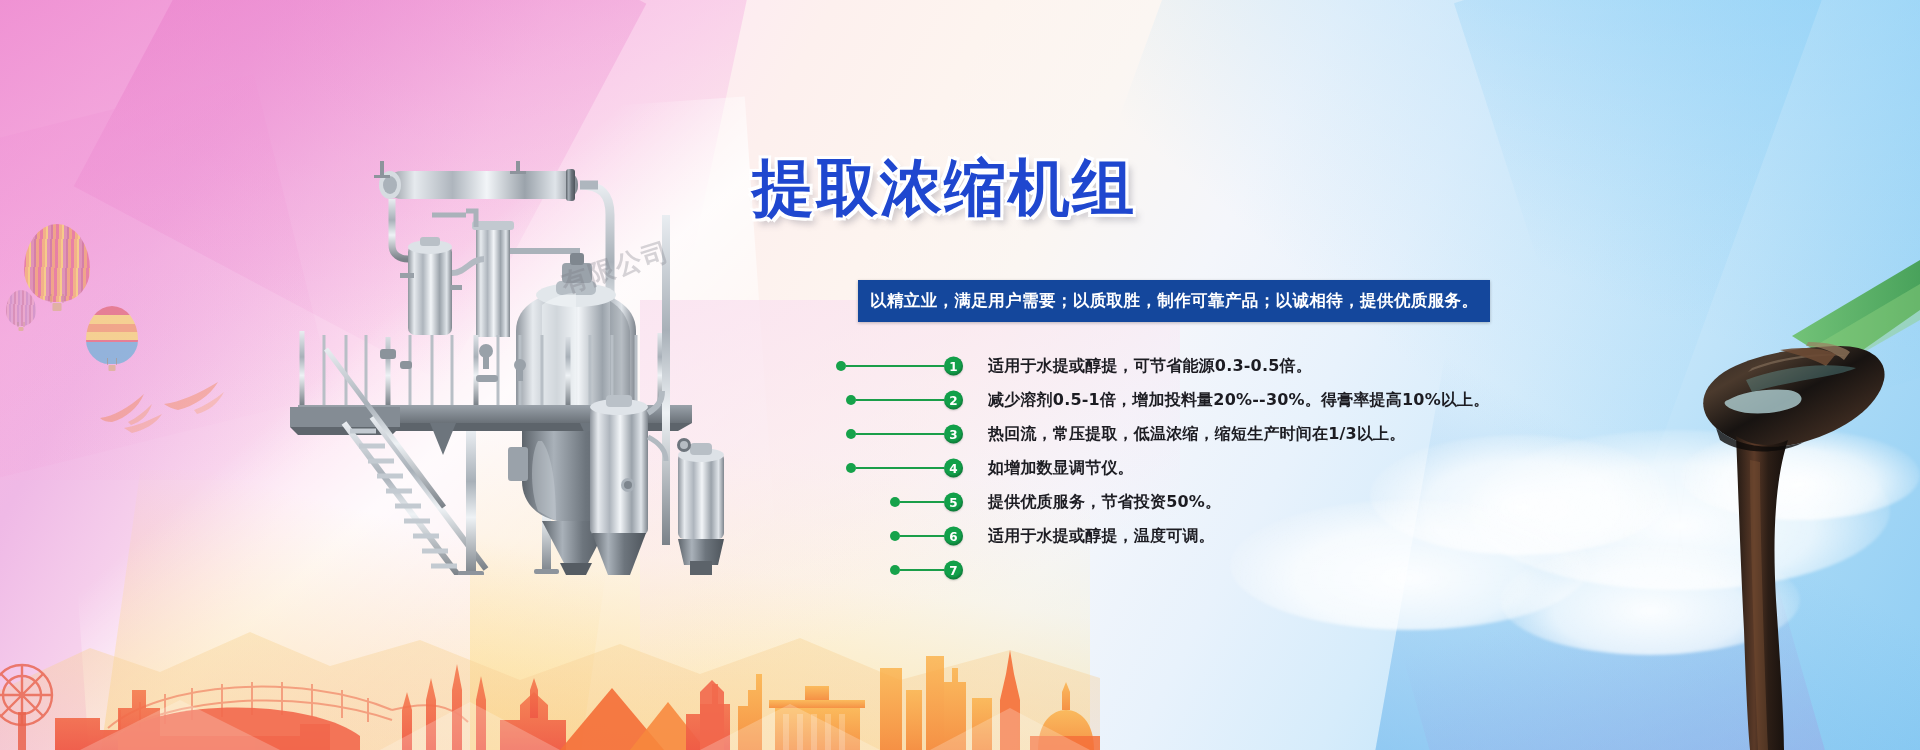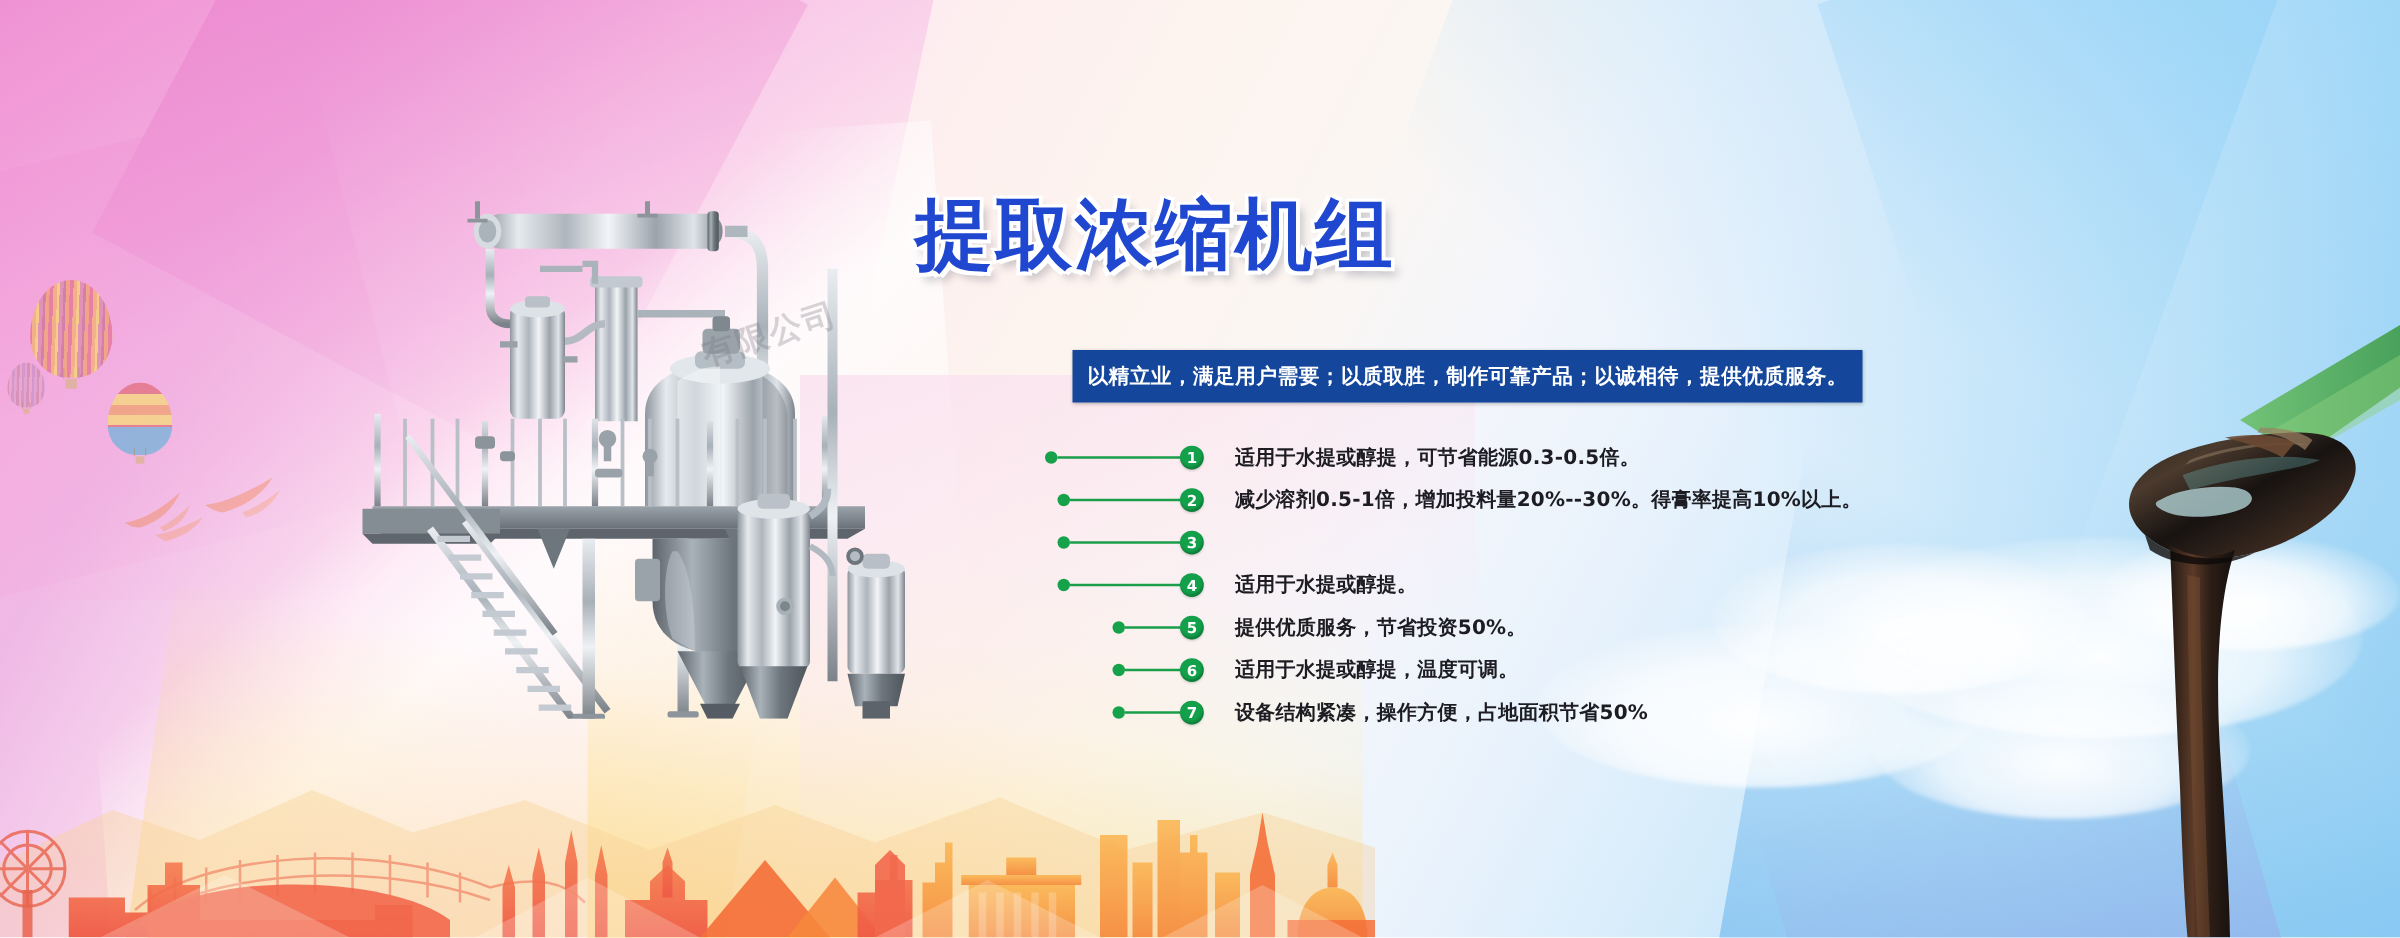--- a/index.html
+++ b/index.html
@@ -169,21 +169,21 @@
     transform: rotate(-18deg); letter-spacing: 2px;
     font-weight: bold; pointer-events: none;
   }
 
   
   .oil { position: absolute; right: 0; top: 250px; width: 380px; height: 500px; }
   .oil svg { display: block; }
 
   
   .headline {
-    position: absolute; left: 732px; top: 146px;
+    position: absolute; left: 752px; top: 146px;
     font-size: 62px; font-weight: bold;
     letter-spacing: 2px;
     color: #1f47cf;
     font-family: "DejaVu Sans", "Liberation Sans", sans-serif;
     text-shadow:
       2px 0 0 #fff, -2px 0 0 #fff, 0 2px 0 #fff, 0 -2px 0 #fff,
       2px 2px 0 #fff, -2px 2px 0 #fff, 2px -2px 0 #fff, -2px -2px 0 #fff,
       3px 3px 0 #fff, -3px 3px 0 #fff, 3px -3px 0 #fff, -3px -3px 0 #fff,
       5px 6px 7px rgba(90,90,110,.35);
     white-space: nowrap;
@@ -637,29 +637,30 @@
       <div class="num" style="left:108px;">2</div>
       <div class="txt">减少溶剂0.5-1倍，增加投料量20%--30%。得膏率提高10%以上。</div>
     </div>
 
     <div class="feature">
       <div class="leader" style="left:10px;">
         <div class="dot"></div>
         <div class="line" style="width:88px;"></div>
       </div>
       <div class="num" style="left:108px;">3</div>
+      <div class="txt">热回流，常压提取，低温浓缩，缩短生产时间在1/3以上。</div>
     </div>
 
     <div class="feature">
       <div class="leader" style="left:10px;">
         <div class="dot"></div>
         <div class="line" style="width:88px;"></div>
       </div>
       <div class="num" style="left:108px;">4</div>
-      <div class="txt">适用于水提或醇提。</div>
+      <div class="txt">如增加数显调节仪。</div>
     </div>
 
     <div class="feature">
       <div class="leader" style="left:54px;">
         <div class="dot"></div>
         <div class="line" style="width:44px;"></div>
       </div>
       <div class="num" style="left:108px;">5</div>
       <div class="txt">提供优质服务，节省投资50%。</div>
     </div>
@@ -672,18 +673,17 @@
       <div class="num" style="left:108px;">6</div>
       <div class="txt">适用于水提或醇提，温度可调。</div>
     </div>
 
     <div class="feature">
       <div class="leader" style="left:54px;">
         <div class="dot"></div>
         <div class="line" style="width:44px;"></div>
       </div>
       <div class="num" style="left:108px;">7</div>
-      <div class="txt">设备结构紧凑，操作方便，占地面积节省50%</div>
     </div>
 
   </div>
 
 </div>
 
 </body></html>

